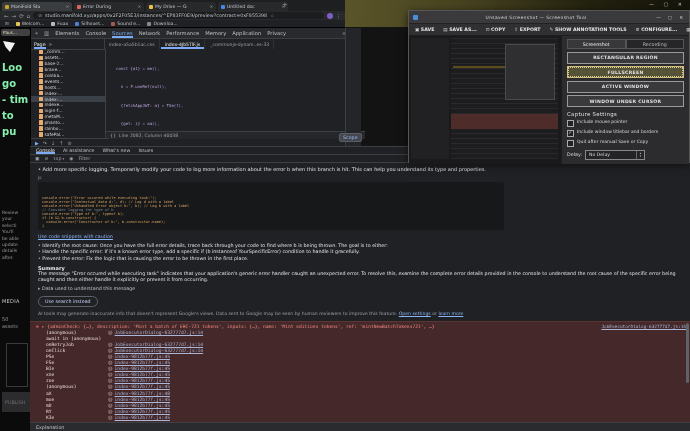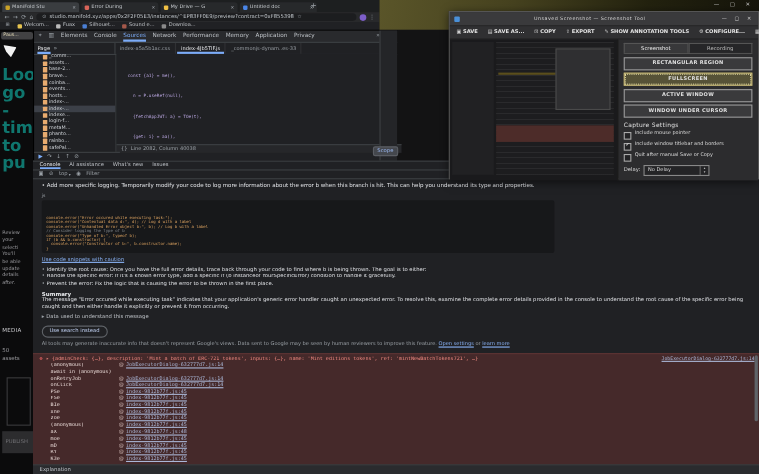--- a/index.html
+++ b/index.html
@@ -32,21 +32,21 @@
   .bm{display:flex;align-items:center;gap:2px;}
   .bm .sq{width:4px;height:4px;border-radius:1px;}
   .bm .t{font-size:4.6px;color:#c0c4c8;white-space:nowrap;}
 
   
   #pstrip{left:0;top:28px;width:30px;height:403px;background:#0b0b0c;overflow:hidden;}
   #paused{left:1px;top:1px;width:27px;height:7px;background:#414143;border-radius:2px;
     font-size:4.3px;color:#e6ddb9;display:flex;align-items:center;padding-left:2px;}
   #plogo{left:3px;top:13px;width:12px;height:11px;background:#f2f2f2;
     clip-path:polygon(0 0,100% 18%,58% 100%,22% 55%);}
-  #headline{left:2px;top:32px;width:30px;font-size:15px;line-height:16px;font-weight:bold;color:#0f766e;}
+  #headline{left:2px;top:32px;width:30px;font-size:10px;line-height:16px;font-weight:bold;color:#86efac;}
   #subtxt{left:2px;top:182px;width:30px;font-size:4.5px;line-height:6.4px;color:#9a9a9e;}
   #media-l{left:2px;top:270px;font-size:5px;color:#c9c9cd;letter-spacing:.3px;}
   #assets{left:2px;top:288px;font-size:5px;line-height:6.5px;color:#9a9a9e;}
   #mediabox{left:6px;top:315px;width:20px;height:42px;border:1px solid #3a3a3c;}
   #publish{left:2px;top:364px;width:27px;height:20px;background:#2c2c2e;color:#707074;
     font-size:4.8px;display:flex;align-items:center;padding-left:3px;overflow:hidden;}
 
   
   #devtools{left:30px;top:28px;width:330px;height:118px;background:#202124;border-left:1px solid #000;}
   #dt-tabs{left:0;top:0;width:330px;height:11px;background:#292a2d;border-bottom:1px solid #3c4043;

